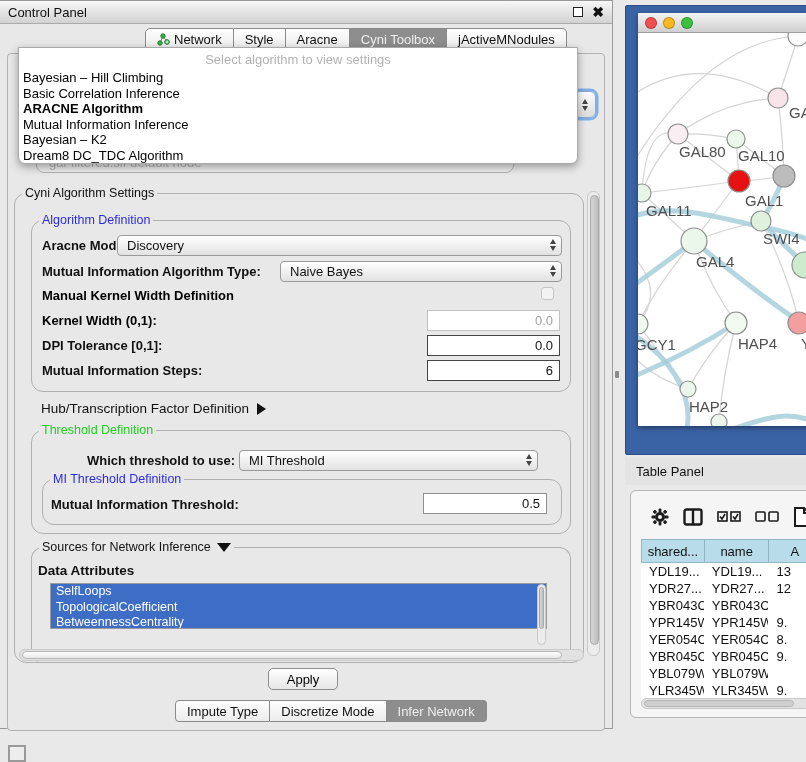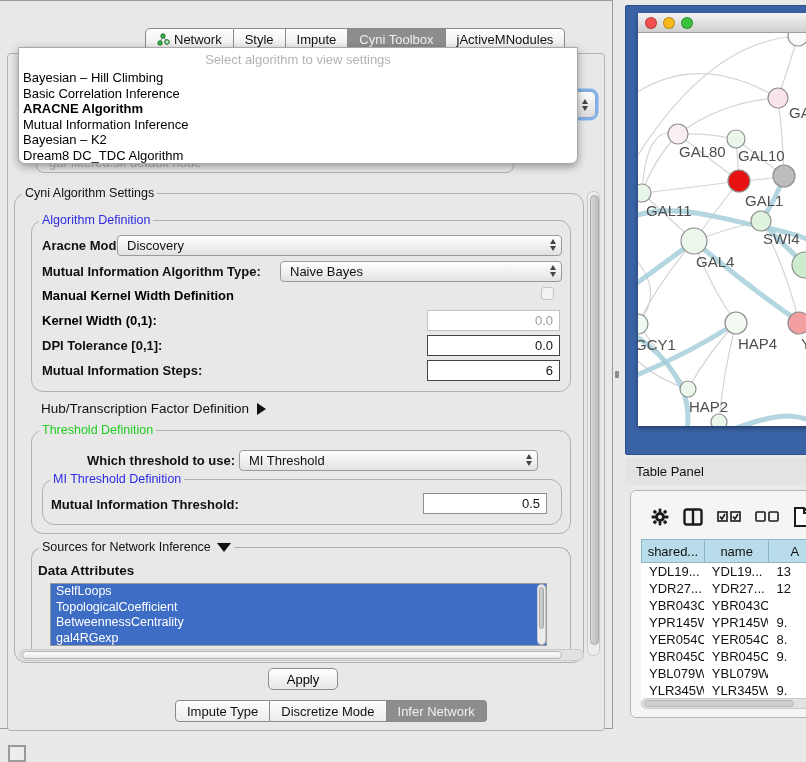--- a/index.html
+++ b/index.html
@@ -116,38 +116,45 @@
   .corner-tick { left:2px; top:0; width:2px; height:7px; background:#888; }
   .splitter-dot { left:615px; top:371px; width:4px; height:7px; background:#8a8a8a; border-radius:1px; }
 </style>
 </head>
 <body>
 
 <div class="abs corner-tick"></div>
 
 <div class="abs cp-window">
 
+  <div class="abs cp-titlebar">
+    <span class="cp-title">Control Panel</span>
+    <span class="tb-icons">
+      <span class="float-ic"></span>
+      <span class="close-ic">✖</span>
+    </span>
+  </div>
 
   <div class="abs tabbar">
     <div class="tab">
       <svg width="13" height="13" viewBox="0 0 13 13">
         <line x1="3" y1="10" x2="6" y2="3" stroke="#777" stroke-width="1"></line>
         <line x1="6" y1="3" x2="10" y2="9" stroke="#777" stroke-width="1"></line>
         <circle cx="6" cy="3" r="2.2" fill="#39b54a" stroke="#1e7a2e"></circle>
         <circle cx="3" cy="10" r="2.2" fill="#39b54a" stroke="#1e7a2e"></circle>
         <circle cx="10" cy="9" r="2.2" fill="#8eds" stroke="#1e7a2e" fill-opacity="0"></circle>
         <circle cx="10" cy="9" r="2.2" fill="#bde6c3" stroke="#1e7a2e"></circle>
       </svg>
       <span>Network</span>
     </div>
     <div class="tab">
       <span>Style</span>
     </div>
     <div class="tab">
-      <span>Impute</span>
+      <span>Aracne</span>
     </div>
     <div class="tab sel">
       <span>Cyni Toolbox</span>
     </div>
     <div class="tab">
       <span>jActiveMNodules</span>
     </div>
   </div>
 
   <div class="abs cp-content"></div>
@@ -236,21 +243,21 @@
         <span class="lbl" style="left:8px; top:17px;">Mutual Information Threshold:</span>
         <div class="ninput" style="left:380px; top:13px; right:14px; border-width:1px; border-color:#8f8f8f;">
           <span>0.5</span>
         </div>
       </div>
     </div>
 
     <div class="group" style="left:16px; top:353px; width:540px; height:116px; border-bottom:none;">
       <span class="gtitle"><span>Sources for Network Inference</span><span class="arrow-dn"></span></span>
       <span class="lbl" style="left:6px; top:15px; font-size:13.5px;">Data Attributes</span>
-      <div class="attr-list" style="left:18px; top:35px; width:497px; height:63px;" id="attr-list">
+      <div class="attr-list" style="left:18px; top:35px; width:497px; height:46px;" id="attr-list">
           <div class="attr-item sel" style="background: rgb(62, 109, 197);">SelfLoops</div>
           <div class="attr-item sel" style="background: rgb(62, 109, 197);">TopologicalCoefficient</div>
           <div class="attr-item sel" style="background: rgb(62, 109, 197);">BetweennessCentrality</div>
           <div class="attr-item sel" style="background: rgb(62, 109, 197);">gal4RGexp</div>
         </div>
       <div class="vscroll" style="left:505px; top:36px; width:9px; height:61px;">
         <div class="vthumb" style="left:1px; top:2px; width:5px; height:42px;"></div>
       </div>
     </div>
 

